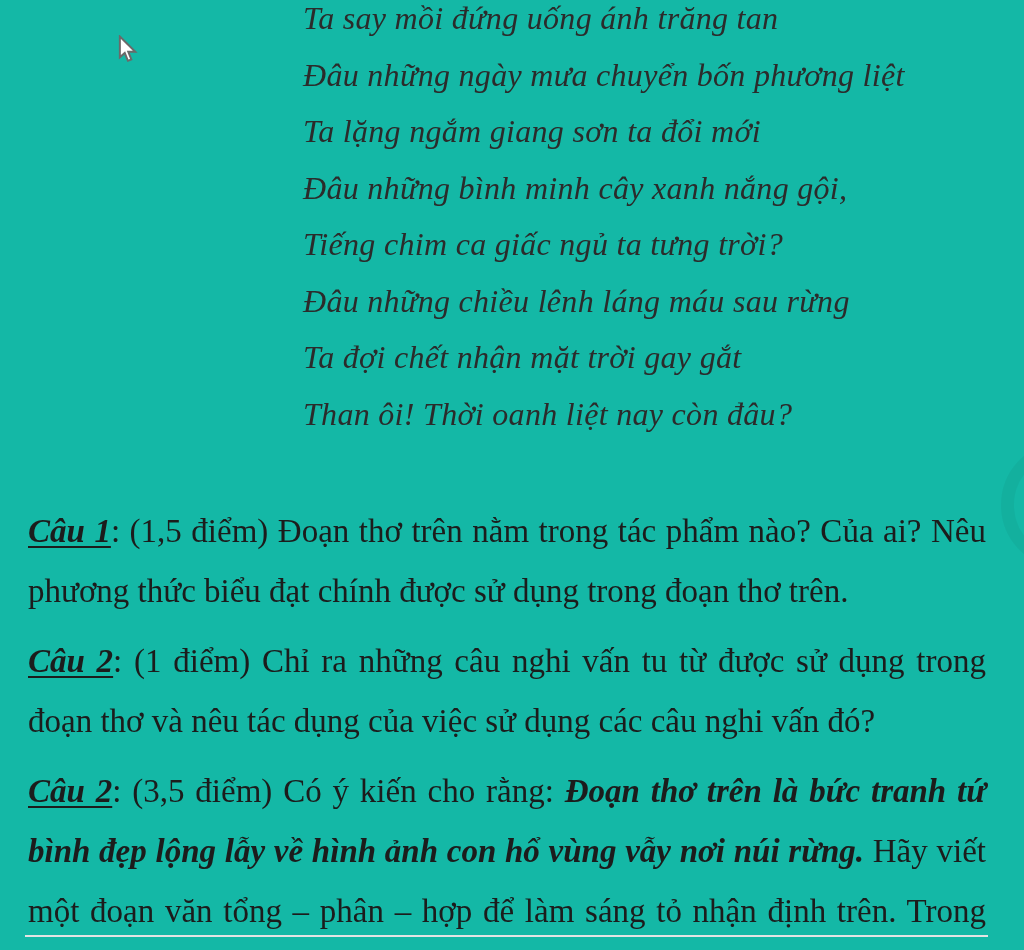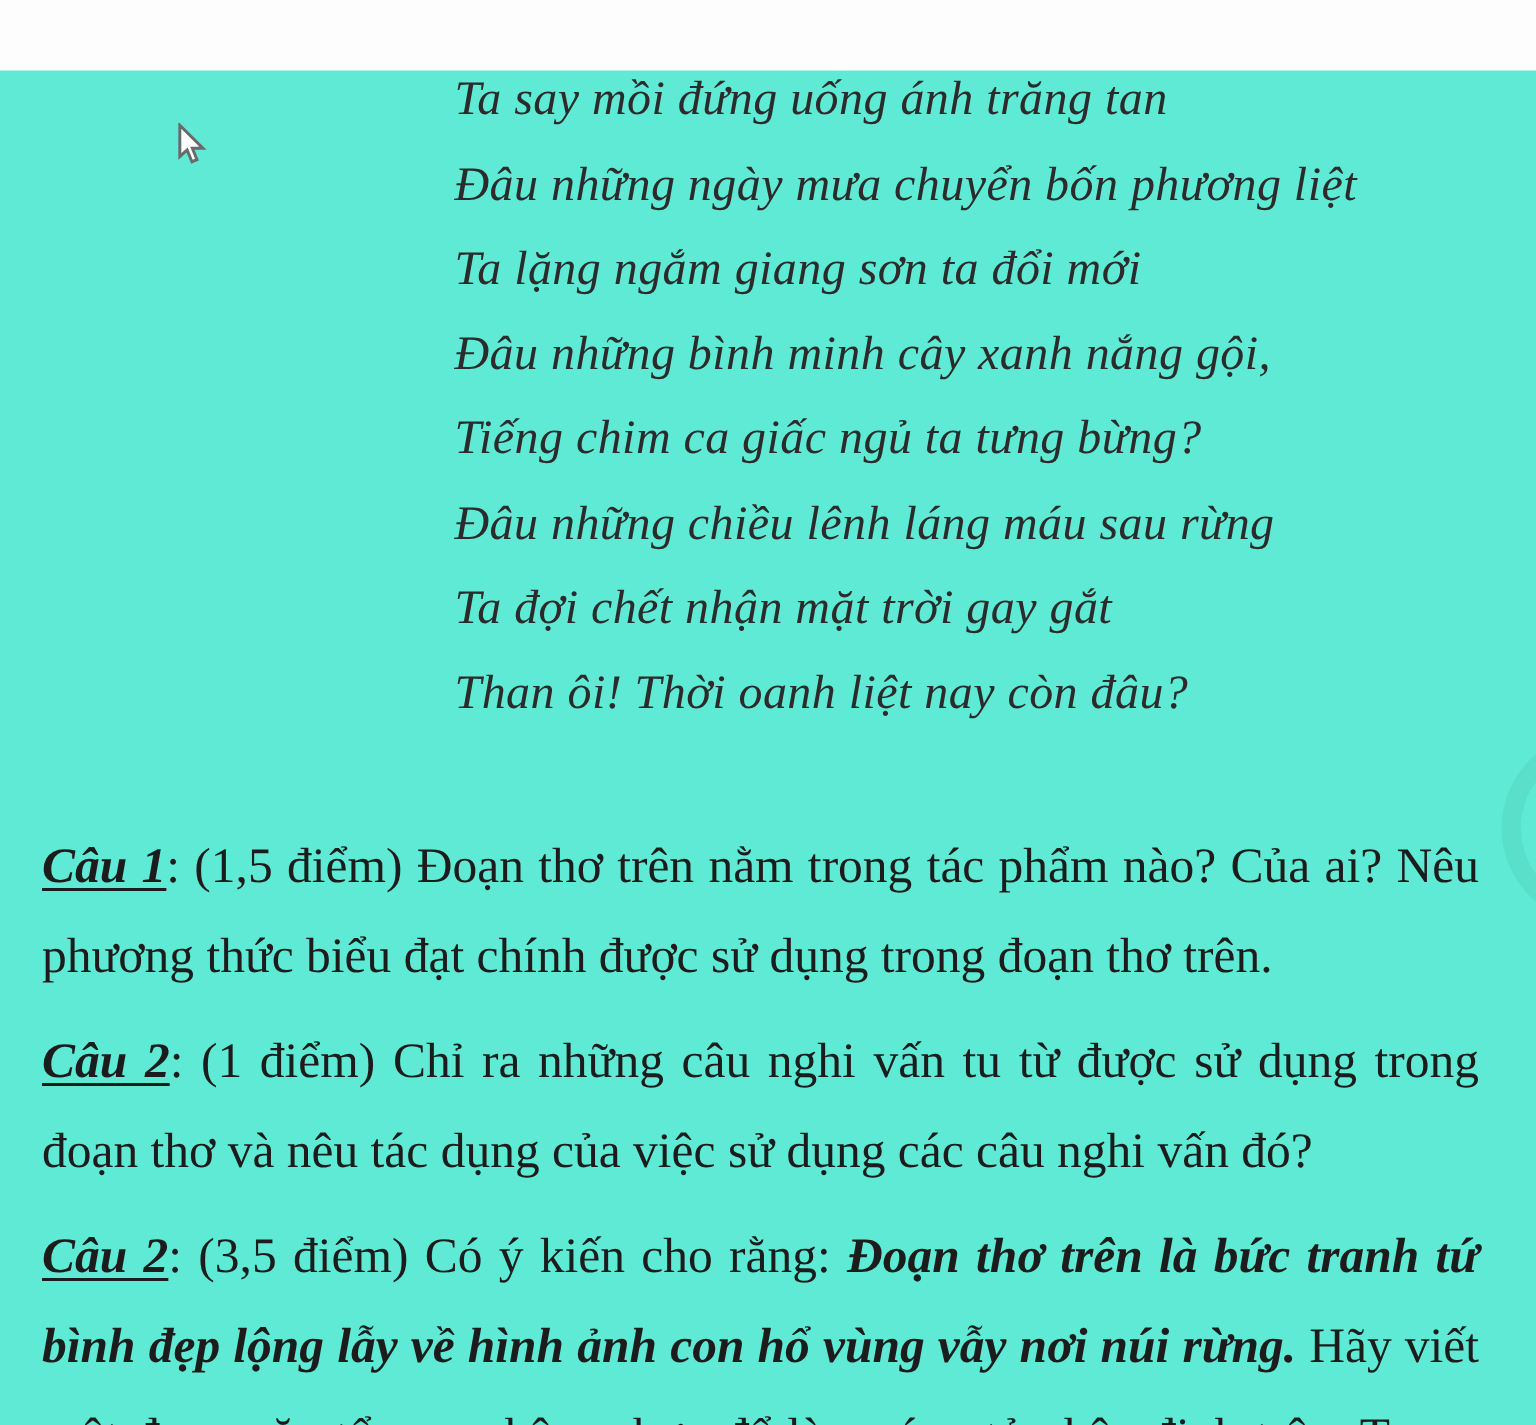--- a/index.html
+++ b/index.html
@@ -10,22 +10,21 @@
     width: 1024px;
     height: 950px;
     background: #fdfdfd;
     overflow: hidden;
     position: relative;
     font-family: "Liberation Serif", serif;
   }
   .page {
     position: absolute;
     inset: 0;
-    background: #5eead4;
-    margin-top: 47px;
+    background: #14b8a6;
   }
   
   .poem {
     position: absolute;
     top: -10px;
     left: 303px;
     right: 0;
     font-style: italic;
     font-size: 32px;
     color: #2b2b2b;
@@ -98,21 +97,21 @@
 
   <svg class="cursor" viewBox="0 0 13 19" xmlns="http://www.w3.org/2000/svg">
     <path d="M1.5 1 L1.5 14.6 L4.7 11.8 L6.8 16.9 L9.0 16.0 L7.0 11.0 L11.6 11.0 Z" fill="#ffffff" stroke="#6a6a6a" stroke-width="1.3" stroke-linejoin="miter"></path>
   </svg>
 
   <div class="poem">
     <div class="poem-line">Ta say mồi đứng uống ánh trăng tan</div>
     <div class="poem-line">Đâu những ngày mưa chuyển bốn phương liệt</div>
     <div class="poem-line">Ta lặng ngắm giang sơn ta đổi mới</div>
     <div class="poem-line">Đâu những bình minh cây xanh nắng gội,</div>
-    <div class="poem-line">Tiếng chim ca giấc ngủ ta tưng bừng?</div>
+    <div class="poem-line">Tiếng chim ca giấc ngủ ta tưng trời?</div>
     <div class="poem-line">Đâu những chiều lênh láng máu sau rừng</div>
     <div class="poem-line">Ta đợi chết nhận mặt trời gay gắt</div>
     <div class="poem-line">Than ôi! Thời oanh liệt nay còn đâu?</div>
   </div>
 
   <div class="questions">
 
     <p class="question"><span class="q-label">Câu 1</span><span>: (1,5 điểm) Đoạn thơ trên nằm trong tác phẩm nào? Của ai? Nêu phương thức biểu đạt chính được sử dụng trong đoạn thơ trên.</span></p>
 
     <p class="question"><span class="q-label">Câu 2</span><span>: (1 điểm) Chỉ ra những câu nghi vấn tu từ được sử dụng trong đoạn thơ và nêu tác dụng của việc sử dụng các câu nghi vấn đó?</span></p>

